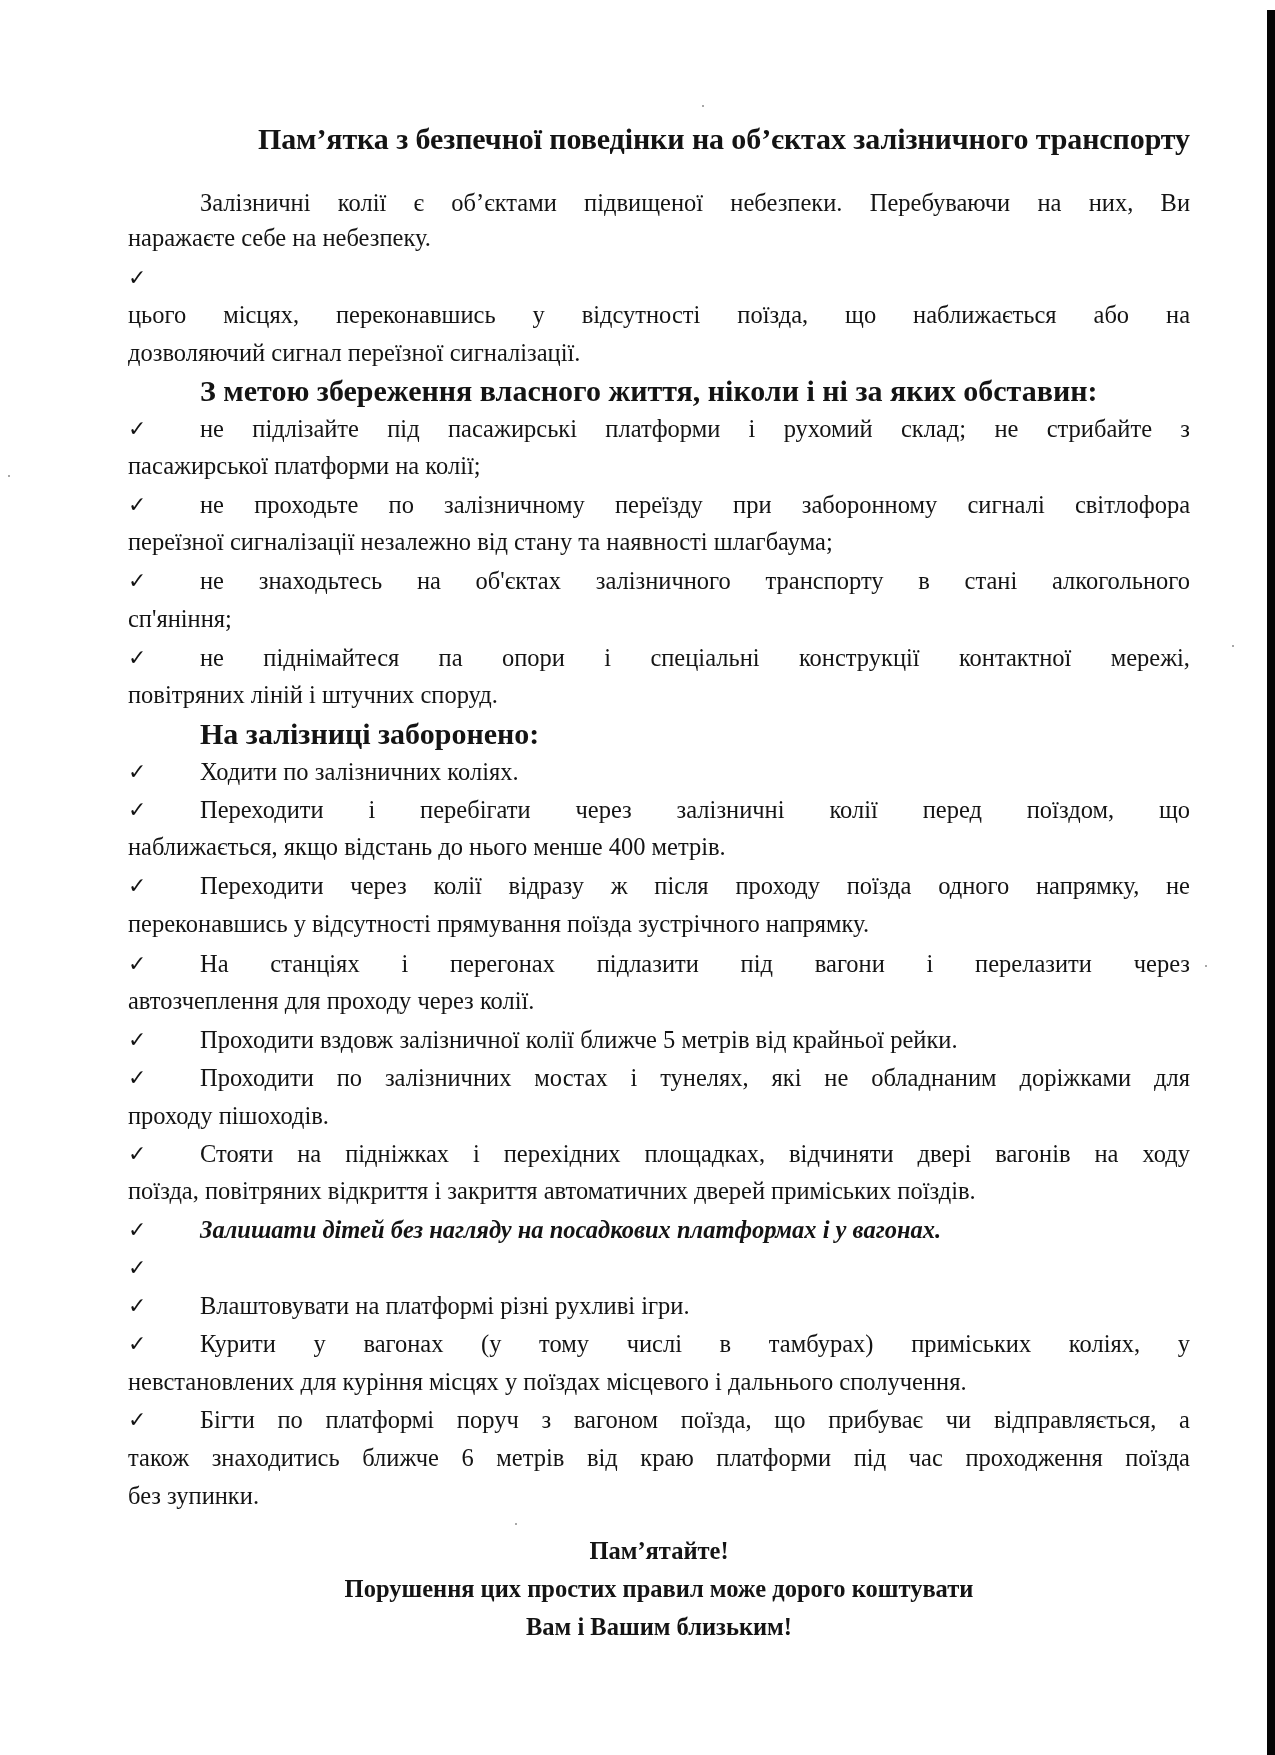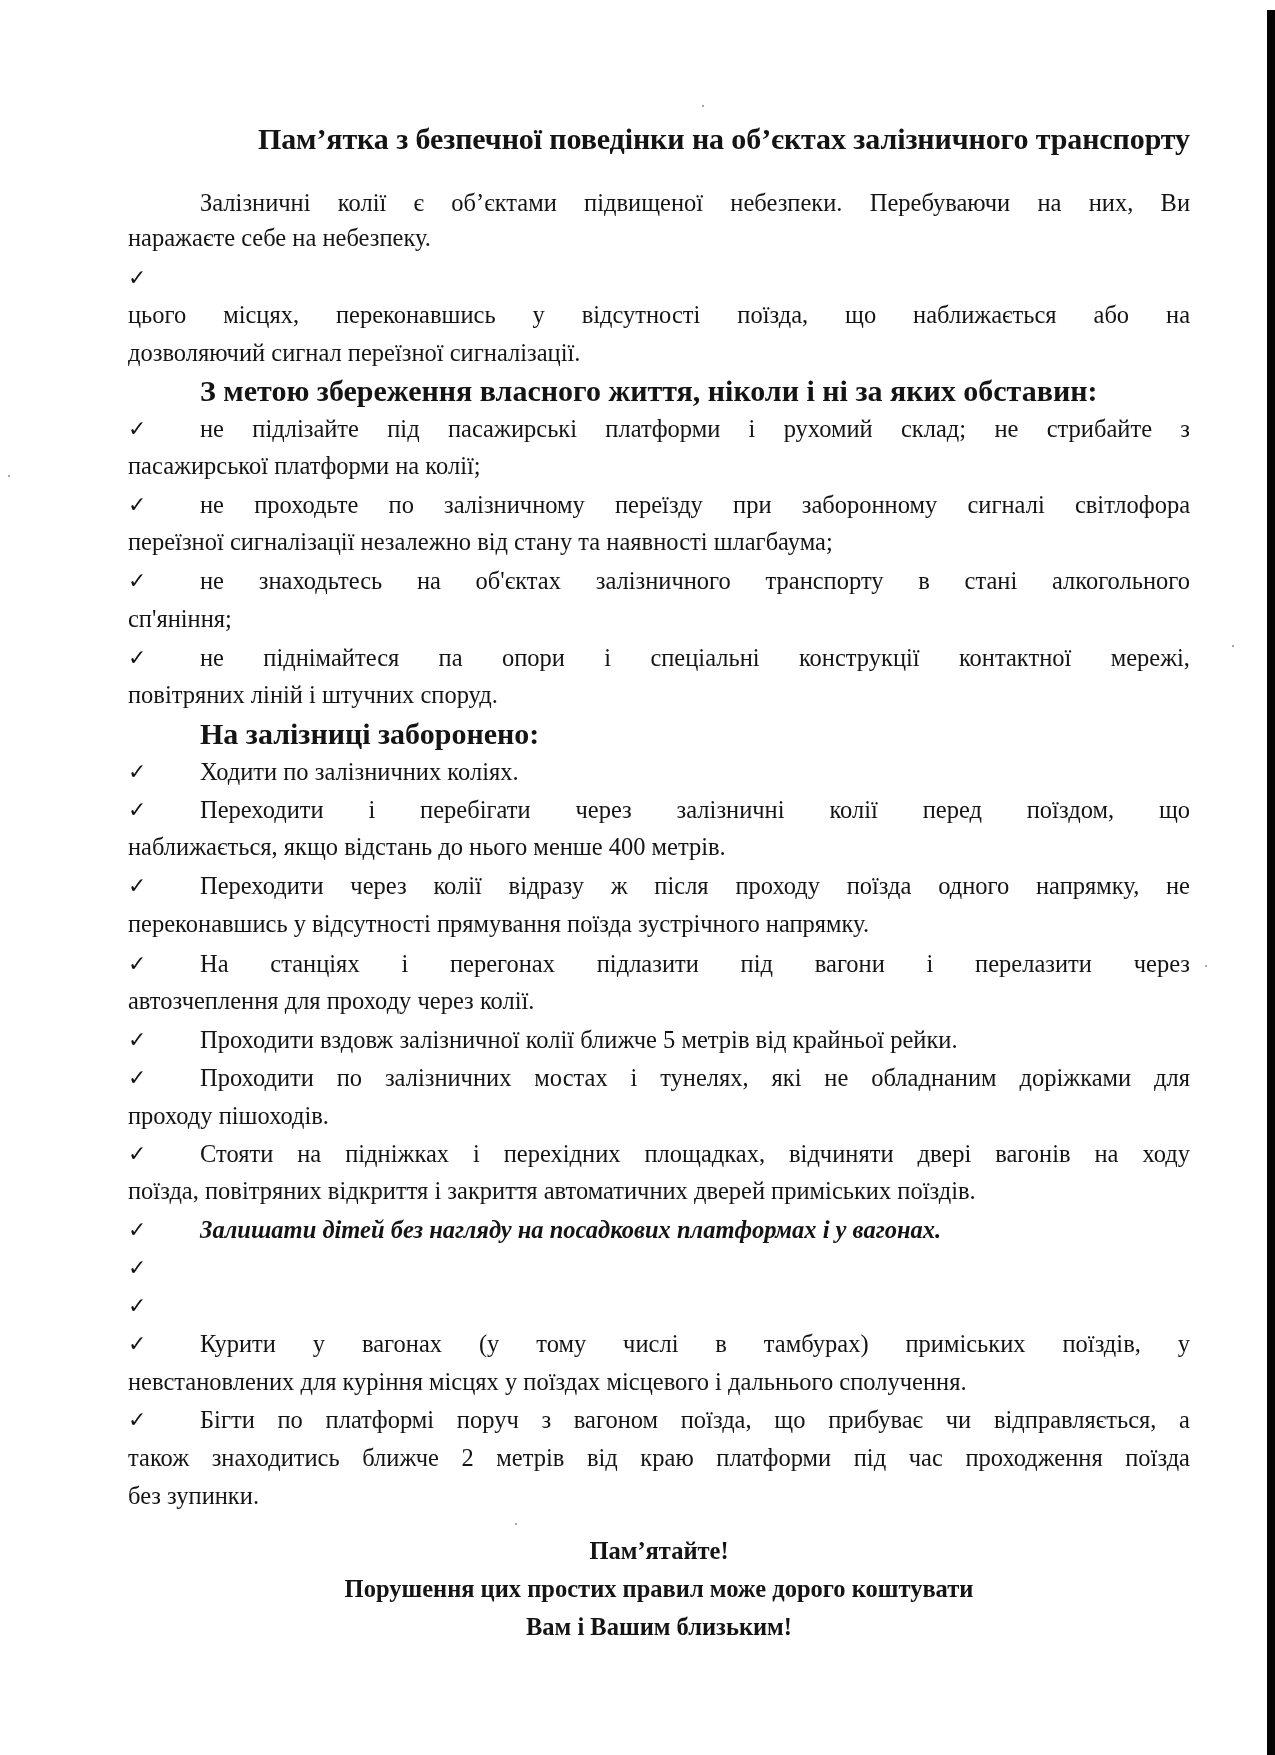--- a/index.html
+++ b/index.html
@@ -70,25 +70,25 @@
       <div class="ln last" style="top: 909px;"><span class="">переконавшись у відсутності прямування поїзда зустрічного напрямку.</span></div>
       <div class="ln check" style="top: 949px;"><span class="chk">✓</span><span class="">На станціях і перегонах підлазити під вагони і перелазити через</span></div>
       <div class="ln last" style="top: 986px;"><span class="">автозчеплення для проходу через колії.</span></div>
       <div class="ln check last" style="top: 1025px; text-align-last: left;"><span class="chk">✓</span><span class="">Проходити вздовж залізничної колії ближче 5 метрів від крайньої рейки.</span></div>
       <div class="ln check" style="top: 1063px;"><span class="chk">✓</span><span class="">Проходити по залізничних мостах і тунелях, які не обладнаним доріжками для</span></div>
       <div class="ln last" style="top: 1101px;"><span class="">проходу пішоходів.</span></div>
       <div class="ln check" style="top: 1139px;"><span class="chk">✓</span><span class="">Стояти на підніжках і перехідних площадках, відчиняти двері вагонів на ходу</span></div>
       <div class="ln last" style="top: 1176px;"><span class="">поїзда, повітряних відкриття і закриття автоматичних дверей приміських поїздів.</span></div>
       <div class="ln check last" style="top: 1215px; text-align-last: left;"><span class="chk">✓</span><span class="italic-bold">Залишати дітей без нагляду на посадкових платформах і у вагонах.</span></div>
       <div class="ln check last" style="top: 1253px; text-align-last: left;"><span class="chk">✓</span></div>
-      <div class="ln check last" style="top: 1291px; text-align-last: left;"><span class="chk">✓</span></div>
-      <div class="ln check" style="top: 1329px;"><span class="chk">✓</span><span class="">Курити у вагонах (у тому числі в тамбурах) приміських поїздів, у</span></div>
+      <div class="ln check last" style="top: 1291px; text-align-last: left;"><span class="chk">✓</span><span class="">Влаштовувати на платформі різні рухливі ігри.</span></div>
+      <div class="ln check" style="top: 1329px;"><span class="chk">✓</span><span class="">Курити у вагонах (у тому числі в тамбурах) приміських коліях, у</span></div>
       <div class="ln last" style="top: 1367px;"><span class="">невстановлених для куріння місцях у поїздах місцевого і дальнього сполучення.</span></div>
       <div class="ln check" style="top: 1405px;"><span class="chk">✓</span><span class="">Бігти по платформі поруч з вагоном поїзда, що прибуває чи відправляється, а</span></div>
-      <div class="ln" style="top: 1443px;"><span class="">також знаходитись ближче 2 метрів від краю платформи під час проходження поїзда</span></div>
+      <div class="ln" style="top: 1443px;"><span class="">також знаходитись ближче 6 метрів від краю платформи під час проходження поїзда</span></div>
       <div class="ln last" style="top: 1481px;"><span class="">без зупинки.</span></div>
       <div class="closing" style="top: 1536px; text-align: center;">Пам’ятайте!</div>
       <div class="closing" style="top: 1574px;">Порушення цих простих правил може дорого коштувати</div>
       <div class="closing" style="top: 1612px;">Вам і Вашим близьким!</div>
     </div>
 </div>
 
 <div class="speck" style="left:702px;top:105px"></div>
 <div class="speck" style="left:8px;top:475px"></div>
 <div class="speck" style="left:1232px;top:645px"></div>

